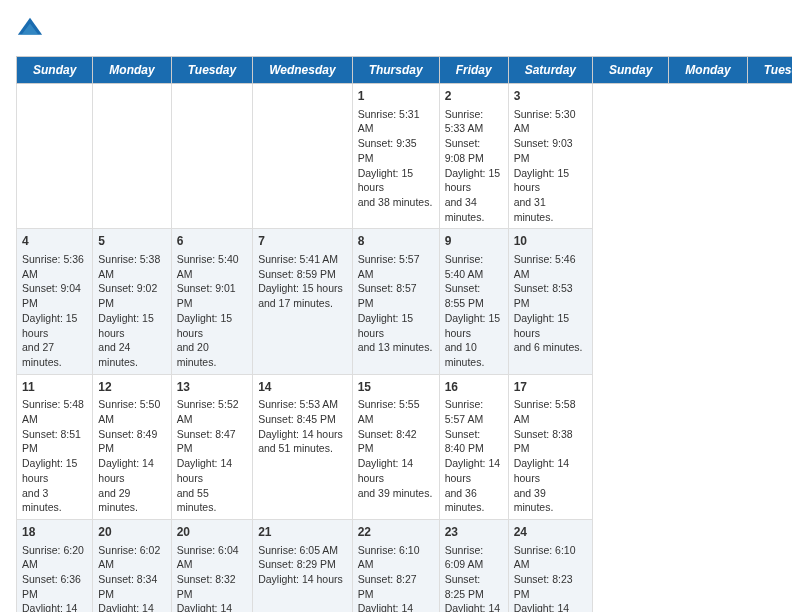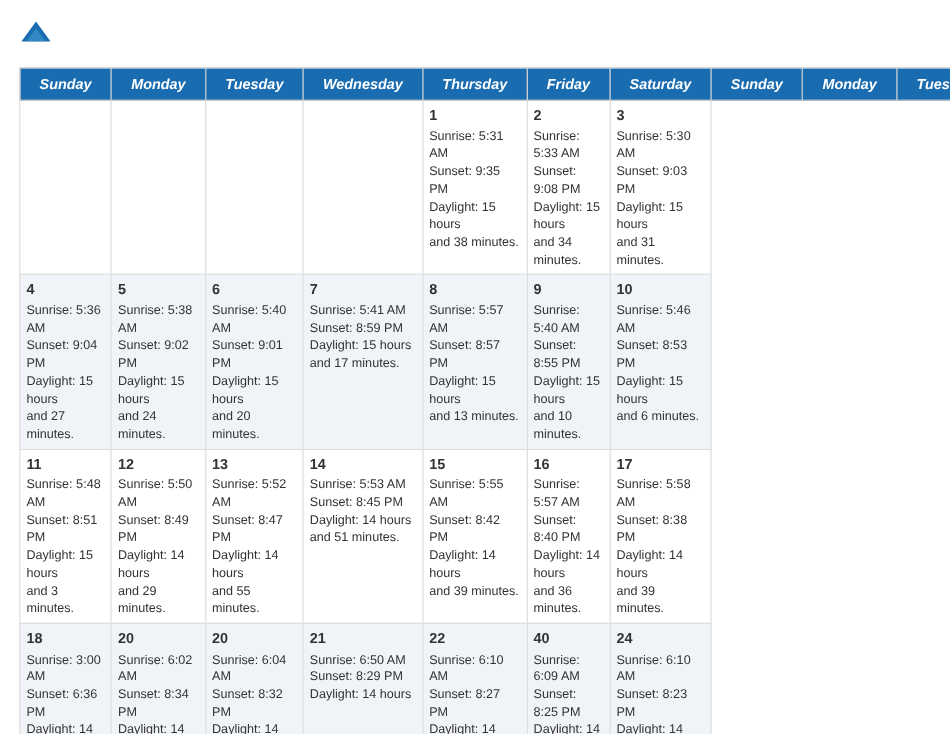--- a/index.html
+++ b/index.html
@@ -255,50 +255,50 @@
           <span class="day-number">17</span>
           <div>Sunrise: 5:58 AM</div>
           <div>Sunset: 8:38 PM</div>
           <div>Daylight: 14 hours</div>
           <div>and 39 minutes.</div>
         </td>
       </tr>
       <tr class="row-even">
         <td>
           <span class="day-number">18</span>
-          <div>Sunrise: 3:00 AM</div>
+          <div>Sunrise: 6:20 AM</div>
           <div>Sunset: 6:36 PM</div>
           <div>Daylight: 14 hours</div>
         </td>
         <td>
           <span class="day-number">20</span>
           <div>Sunrise: 6:02 AM</div>
           <div>Sunset: 8:34 PM</div>
           <div>Daylight: 14 hours</div>
         </td>
         <td>
           <span class="day-number">20</span>
           <div>Sunrise: 6:04 AM</div>
           <div>Sunset: 8:32 PM</div>
           <div>Daylight: 14 hours</div>
         </td>
         <td>
           <span class="day-number">21</span>
-          <div>Sunrise: 6:50 AM</div>
+          <div>Sunrise: 6:05 AM</div>
           <div>Sunset: 8:29 PM</div>
           <div>Daylight: 14 hours</div>
         </td>
         <td>
           <span class="day-number">22</span>
           <div>Sunrise: 6:10 AM</div>
           <div>Sunset: 8:27 PM</div>
           <div>Daylight: 14 hours</div>
         </td>
         <td>
-          <span class="day-number">40</span>
+          <span class="day-number">23</span>
           <div>Sunrise: 6:09 AM</div>
           <div>Sunset: 8:25 PM</div>
           <div>Daylight: 14 hours</div>
         </td>
         <td>
           <span class="day-number">24</span>
           <div>Sunrise: 6:10 AM</div>
           <div>Sunset: 8:23 PM</div>
           <div>Daylight: 14 hours</div>
         </td>

